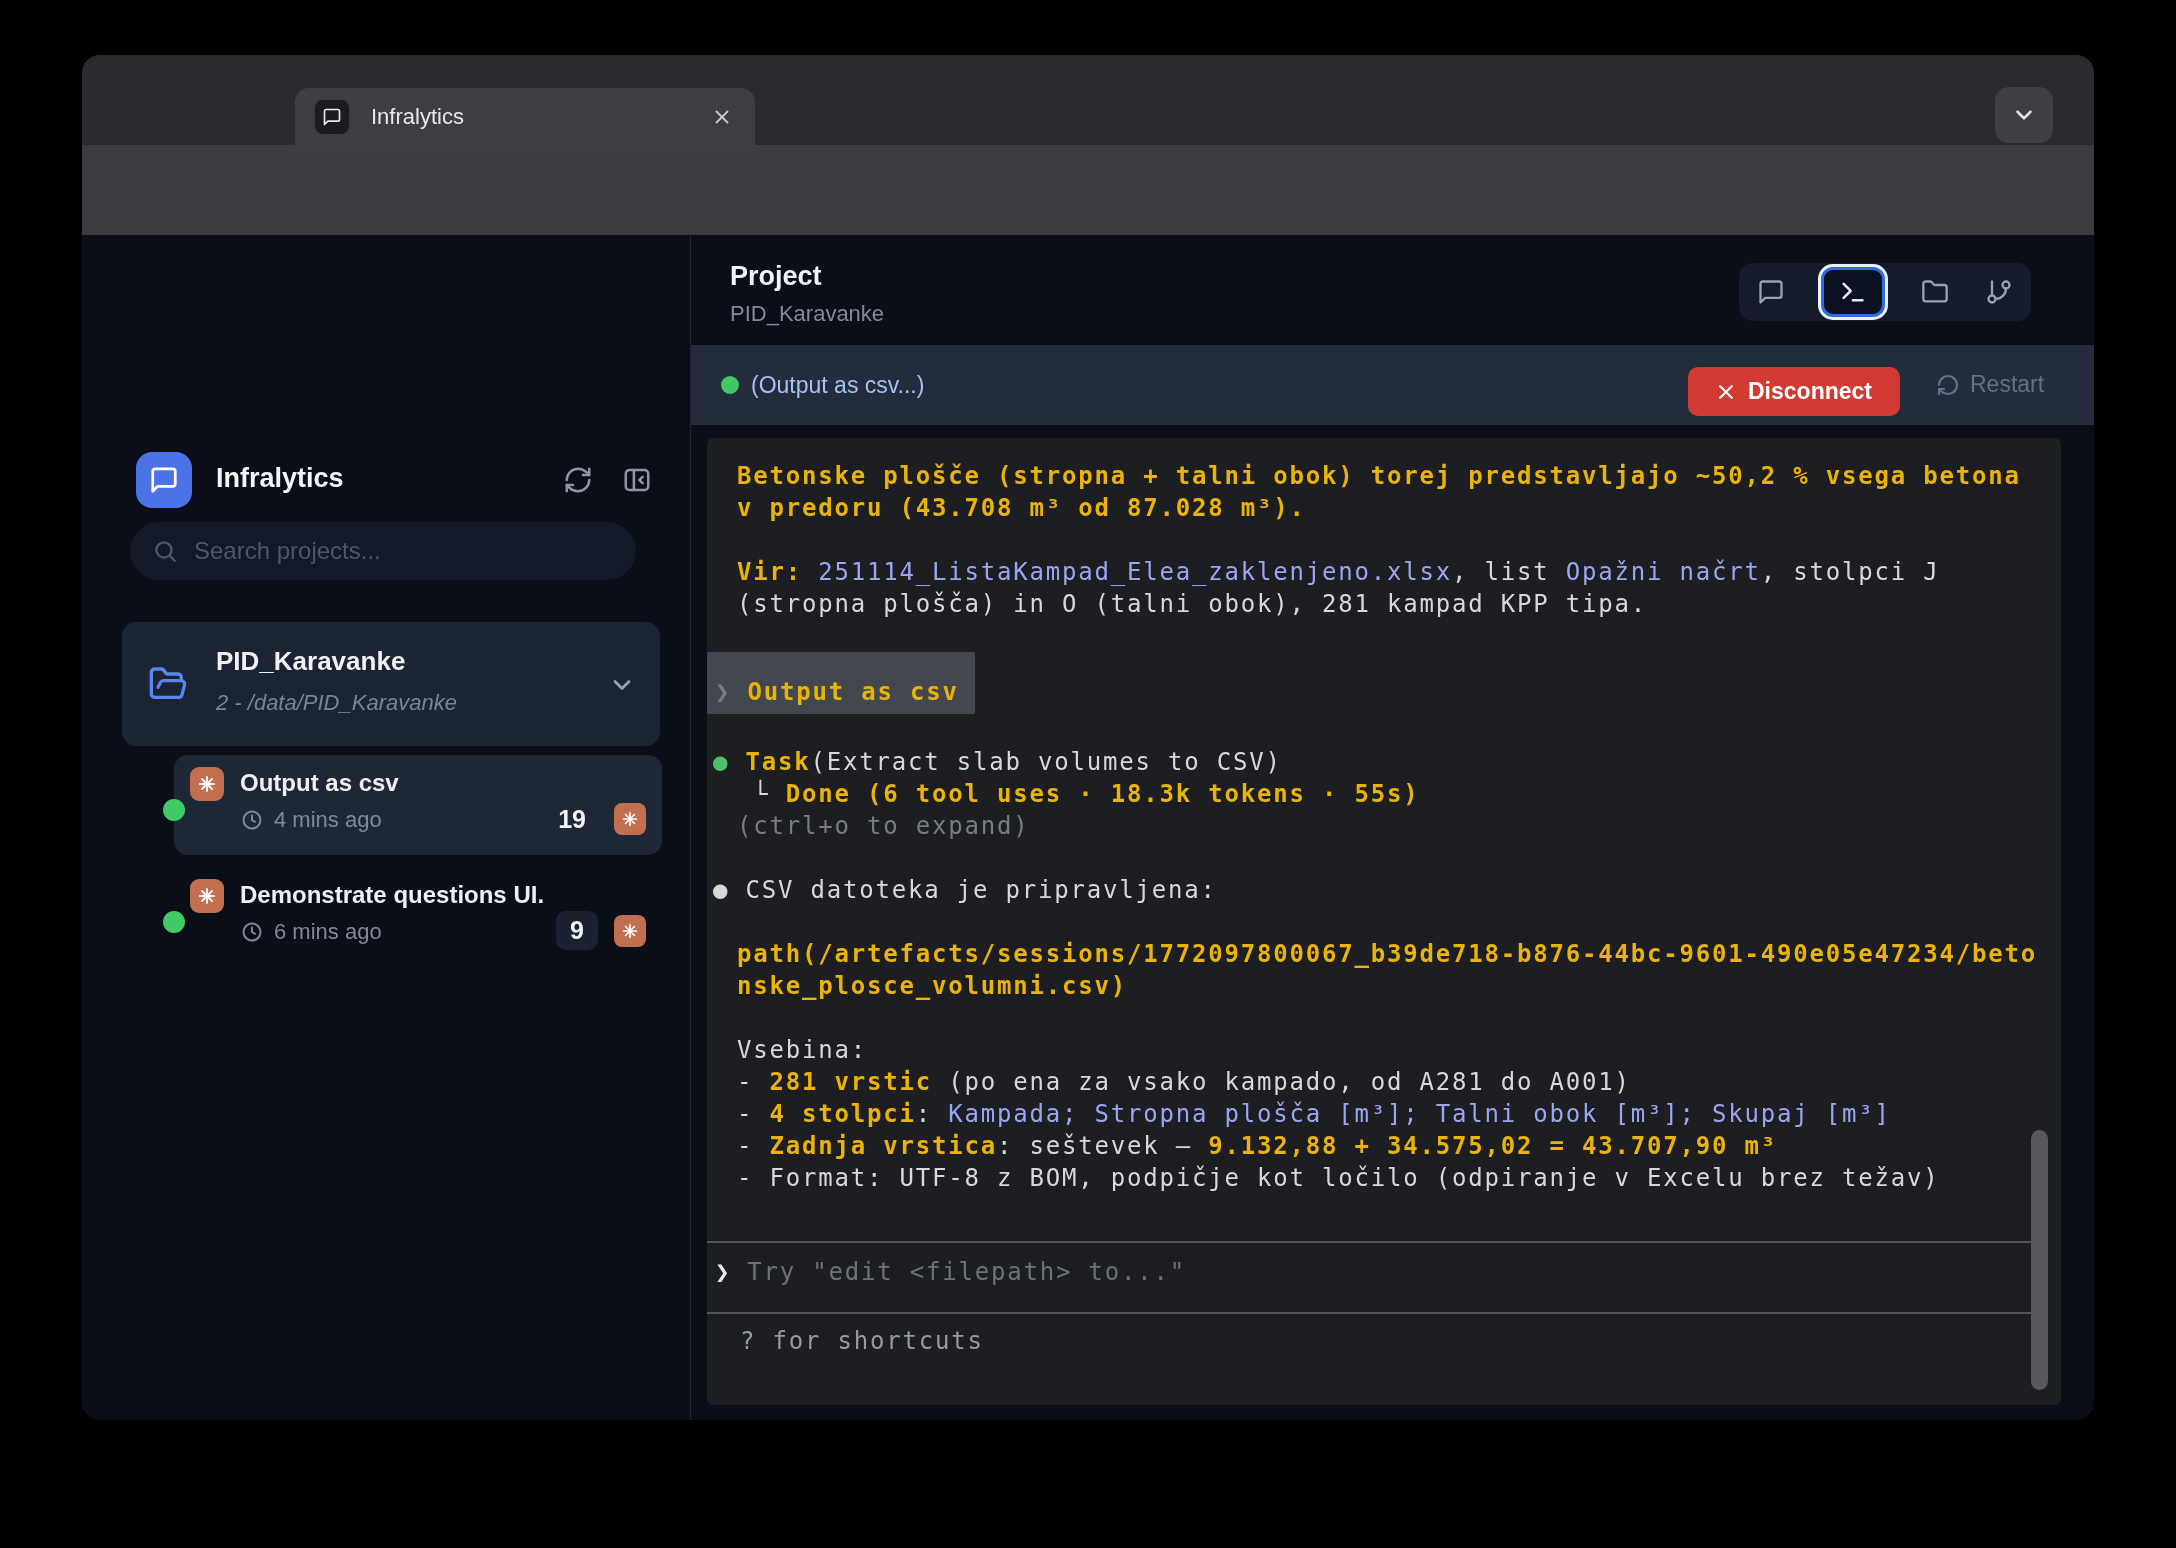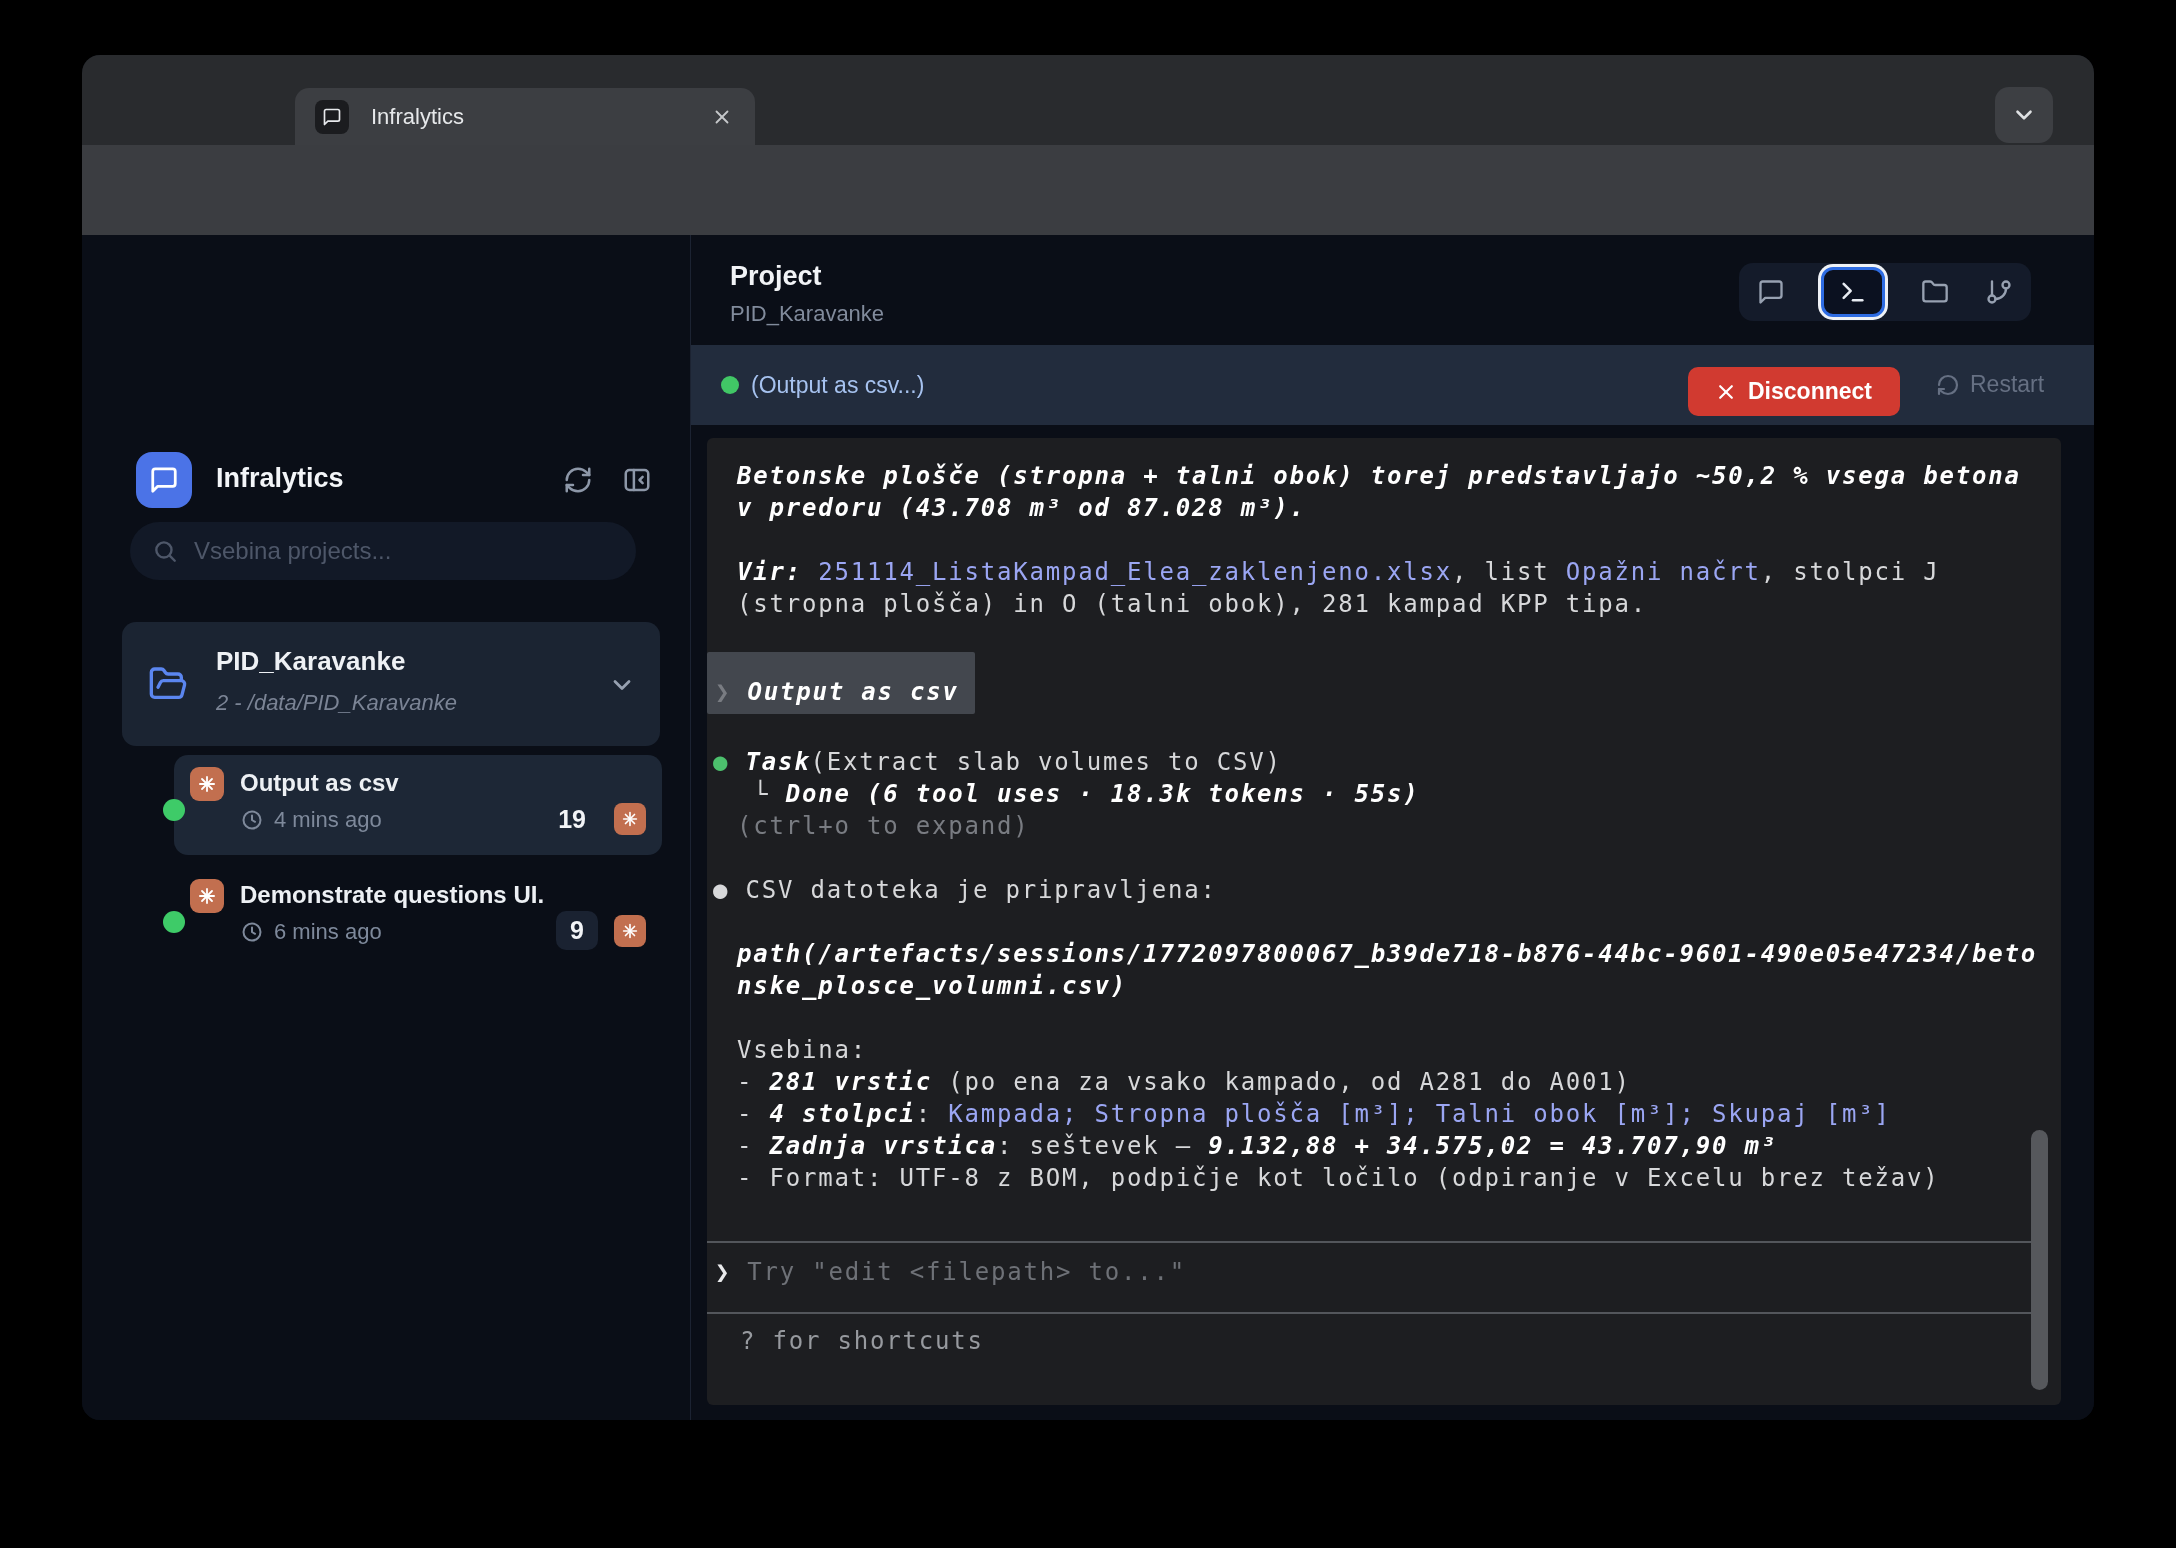--- a/index.html
+++ b/index.html
@@ -83,21 +83,21 @@
   .dc-label { margin-left:12px; font-size:23px; font-weight:600; }
   .restart { position:absolute; left:1245px; top:15px; height:49px; display:flex; align-items:center; color:#667083; }
   .rs-label { margin-left:10px; font-size:23px; }
 
   
   .terminal { position:absolute; left:16px; top:203px; width:1354px; height:967px; background:#1d1e21; border-radius:6px; font-family:"DejaVu Sans Mono",monospace; }
   .term-out { position:absolute; left:30px; top:22px; width:1304px; font-size:24px; line-height:32px; letter-spacing:1.8px; white-space:pre-wrap; word-break:break-all; }
   .t-line { min-height:32px; }
   .t-line.bulleted { margin-left:-24px; }
   .hl { display:inline-block; background:#43474e; border-radius:2px; padding:24px 16px 6px 8px; margin-left:-30px; }
-  .seg-b { color:#ffffff; font-weight:bold;font-style:italic; }
+  .seg-b { color:#eab308; font-weight:bold; }
   .seg-n { color:#d7d8da; }
   .seg-dim { color:#797c82; }
   .seg-link { color:#9ba6f3; }
   .seg-gb { color:#4cc06d; }
   .seg-wb { color:#d7d8da; }
   .t-div { position:absolute; left:0; right:14px; border-top:2px solid #53565b; }
   .t-div1 { top:803px; } .t-div2 { top:874px; }
   .t-prompt { position:absolute; left:8px; top:820px; font-size:24px; letter-spacing:1.8px; }
   .t-prompt .pc { color:#e9eaec; }
   .t-prompt .ph { margin-left:16px; color:#6e7177; }
@@ -254,21 +254,21 @@
               <rect x="3" y="4" width="18" height="16" rx="3"></rect>
               <line x1="9.5" y1="4" x2="9.5" y2="20"></line>
               <polyline points="16.5 9.5 14 12 16.5 14.5"></polyline>
             </svg>
         </span>
         <div class="search">
           <svg width="26" height="26" viewBox="0 0 24 24" fill="none" stroke="currentColor" stroke-width="2.2" stroke-linecap="round">
               <circle cx="11" cy="11" r="7"></circle>
               <line x1="16.5" y1="16.5" x2="21" y2="21"></line>
             </svg>
-          <span class="search-ph">Vsebina projects...</span>
+          <span class="search-ph">Search projects...</span>
         </div>
 
         <div class="proj-card">
           <span class="proj-folder">
             <svg width="40" height="40" viewBox="0 0 24 24" fill="none" stroke="currentColor" stroke-width="2" stroke-linecap="round" stroke-linejoin="round">
                 <path d="m6 14 1.45-2.9A2 2 0 0 1 9.24 10H20a2 2 0 0 1 1.94 2.5l-1.55 6a2 2 0 0 1-1.94 1.5H4a2 2 0 0 1-2-2V5a2 2 0 0 1 2-2h3.93a2 2 0 0 1 1.66.9l.82 1.2a2 2 0 0 0 1.66.9H18a2 2 0 0 1 2 2v2"></path>
               </svg>
           </span>
           <span class="proj-name">PID_Karavanke</span>
           <span class="proj-meta">2 - /data/PID_Karavanke</span>

